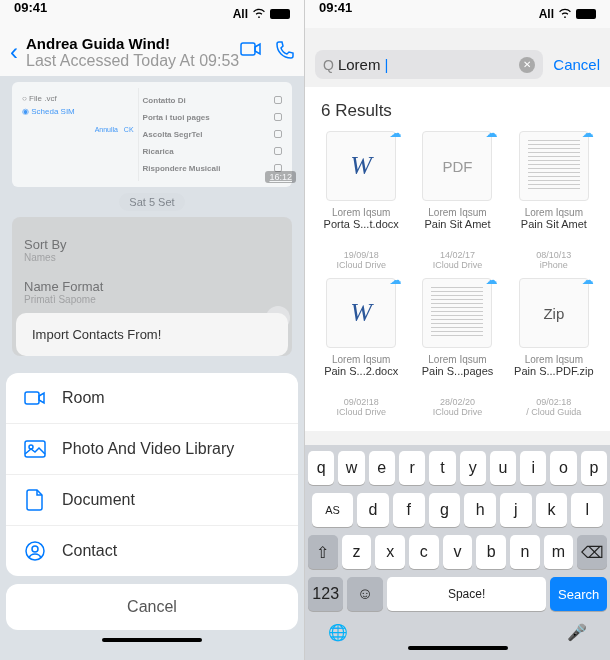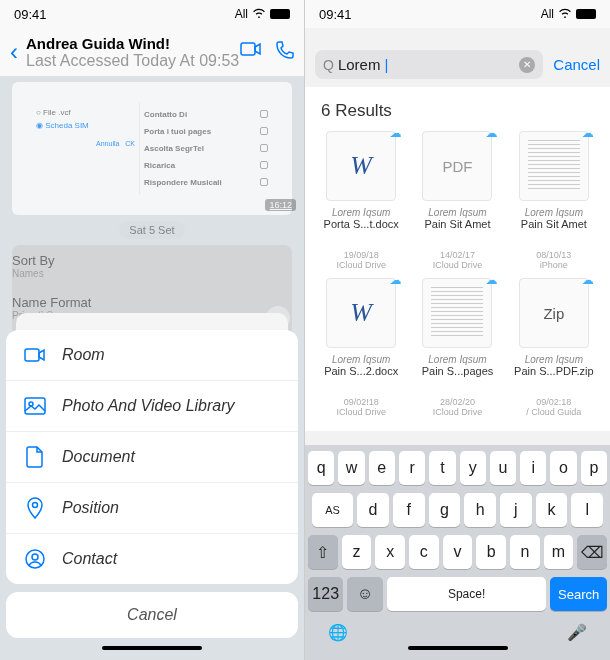--- a/index.html
+++ b/index.html
@@ -2,55 +2,55 @@
 <html><head>
   <meta charset="utf-8">
   <style>
     * { margin: 0; padding: 0; box-sizing: border-box; font-family: -apple-system, BlinkMacSystemFont, sans-serif; }
     body { width: 610px; height: 660px; display: flex; background: #fff; overflow: hidden; }
     .screen { width: 305px; height: 660px; position: relative; overflow: hidden; }
     .screen-left { background: #dce1e6; border-right: 1px solid #ccc; }
     .screen-right { background: #f2f2f2; }
 
     
-    .status-bar { height: 28px; display: flex; align-items: center; justify-content: space-between; padding: 0 14px; background: #f9f9f9; font-size: 13px; font-weight: 400; }
+    .status-bar { height: 28px; display: flex; justify-content: space-between; padding: 0 14px; background: #f9f9f9; font-size: 13px; font-weight: 700; }
     .status-right { display: flex; align-items: center; gap: 4px; font-size: 12px; }
     .wifi-icon { width: 14px; height: 10px; }
     .battery-icon { width: 20px; height: 10px; background: #000; border-radius: 2px; }
 
     
     .chat-header { background: #f9f9f9; height: 48px; display: flex; align-items: center; padding: 0 10px; }
     .back-chevron { color: #007aff; font-size: 24px; margin-right: 8px; }
     .chat-title-area { flex: 1; }
     .chat-title { font-size: 15px; font-weight: 600; color: #000; }
     .chat-subtitle { font-size: 16px; color: #999; }
     .header-icons { display: flex; gap: 14px; }
     .header-icon { color: #007aff; }
 
     
     .dimmed-content { position: absolute; top: 76px; left: 0; right: 0; bottom: 0; opacity: 0.7; }
-    .contact-card { background: #fff; border-radius: 6px; margin: 6px 12px; padding: 20px; font-size: 9px; color: #555; }
+    .contact-card { background: #fff; border-radius: 6px; margin: 6px 12px; padding: 6px; font-size: 9px; color: #555; }
     .contact-card-inner { display: flex; }
     .contact-left { width: 45%; border-right: 1px solid #eee; padding: 4px; }
     .contact-right { width: 55%; padding: 4px; font-weight: bold; }
     .contact-row { display: flex; justify-content: space-between; padding: 4px 0; font-size: 8px; color: #666; }
     .checkbox-circle { width: 8px; height: 8px; border: 1px solid #999; border-radius: 2px; }
     .time-corner { position: absolute; bottom: 4px; right: 8px; background: rgba(0,0,0,0.4); color: #fff; font-size: 9px; padding: 1px 4px; border-radius: 3px; text-decoration: underline; }
     .date-pill { background: #d8dde2; color: #5a6068; font-size: 11px; padding: 3px 10px; border-radius: 10px; width: fit-content; margin: 6px auto; }
 
-    .settings-card { background: #cfcfcf; margin: 6px 12px; border-radius: 8px; }
+    .settings-card { background: #cfcfcf; margin: 6px 12px; border-radius: 8px; padding: 12px; }
     .settings-row { font-size: 13px; color: #444; padding: 8px 0; }
     .settings-sub { font-size: 10px; color: #888; }
     .arrow-circle { position: absolute; right: 14px; top: 230px; width: 24px; height: 24px; background: #e5e5e5; border-radius: 50%; display: flex; align-items: center; justify-content: center; color: #888; font-size: 12px; }
 
     
     .import-card { position: absolute; bottom: 304px; left: 16px; right: 16px; background: #f5f5f5; border-radius: 10px; padding: 14px 16px; font-size: 13px; color: #333; }
 
     
-    .action-sheet { position: absolute; bottom: 4px; left: 0; right: 0; font-style: italic; }
+    .action-sheet { position: absolute; bottom: 12px; left: 0; right: 0; }
     .action-group { background: #fff; border-radius: 12px; margin: 0 6px 8px; overflow: hidden; }
     .action-item { display: flex; align-items: center; padding: 14px 18px; font-size: 16px; color: #333; border-bottom: 1px solid #eee; }
     .action-item:last-child { border-bottom: none; }
     .action-icon { width: 22px; height: 22px; margin-right: 16px; color: #007aff; display: flex; align-items: center; justify-content: center; }
     .cancel-btn { background: #fff; border-radius: 12px; margin: 0 6px 8px; text-align: center; padding: 14px; font-size: 16px; color: #555; }
     .home-indicator { width: 100px; height: 4px; background: #000; border-radius: 4px; margin: 4px auto 6px; }
 
     
     .search-bar { display: flex; align-items: center; padding: 8px 10px; background: #f2f2f2; margin-top: 14px; }
     .search-input-wrap { flex: 1; background: #e3e3e5; border-radius: 8px; display: flex; align-items: center; padding: 6px 8px; }
@@ -63,21 +63,21 @@
     .results-header { font-size: 17px; color: #333; padding: 14px 16px 10px; background: #fff; }
     .results-grid { background: #fff; display: grid; grid-template-columns: repeat(3, 1fr); gap: 8px 4px; padding: 0 10px 14px; }
     .file-item { text-align: center; }
     .file-thumb { width: 70px; height: 70px; background: #fafafa; border: 1px solid #e5e5e5; border-radius: 4px; margin: 0 auto 6px; display: flex; align-items: center; justify-content: center; position: relative; font-size: 18px; color: #888; }
     .file-thumb.word { color: #2b579a; font-family: Georgia,serif; font-size: 26px; font-style: italic; }
     .file-thumb.pdf { color: #999; font-size: 15px; }
     .file-thumb.text { padding: 6px; }
     .file-thumb.text::before { content: ''; position: absolute; top: 8px; left: 8px; right: 8px; bottom: 8px; background: repeating-linear-gradient(#ccc, #ccc 1px, transparent 1px, transparent 4px); }
     .file-thumb.zip { color: #555; font-size: 15px; }
     .cloud-badge { position: absolute; top: -6px; right: -6px; color: #3fb0ff; font-size: 12px; }
-    .file-label1 { font-size: 10px; color: #888; white-space: nowrap; overflow: hidden; font-style: italic; }
+    .file-label1 { font-size: 10px; color: #888; white-space: nowrap; overflow: hidden; }
     .file-label2 { font-size: 11px; color: #333; white-space: nowrap; overflow: hidden; }
     .file-date { font-size: 9px; color: #aaa; margin-top: 20px; }
     .file-loc { font-size: 9px; color: #aaa; }
 
     
     .keyboard { position: absolute; bottom: 0; left: 0; right: 0; background: #d1d4d9; padding: 6px 3px 4px; }
     .kb-row { display: flex; justify-content: center; gap: 4px; margin-bottom: 8px; }
     .key { background: #fff; border-radius: 5px; box-shadow: 0 1px 0 #aaa; min-width: 24px; height: 34px; display: flex; align-items: center; justify-content: center; font-size: 16px; color: #222; flex: 1; }
     .key-wide { flex: 1.3; font-size: 11px; }
     .key-shift, .key-backspace, .key-123, .key-emoji { background: #b4b8bf; }
@@ -197,29 +197,20 @@
         <span class="action-icon">
             <svg width="18" height="22" viewBox="0 0 18 22">
               <path d="M3 1h8l5 5v13a2 2 0 01-2 2H3a2 2 0 01-2-2V3a2 2 0 012-2z" fill="none" stroke="#007aff" stroke-width="1.5"></path>
               <path d="M11 1v5h5" fill="none" stroke="#007aff" stroke-width="1.5"></path>
             </svg>
           </span>
         <span>Document</span>
       </div>
       <div class="action-item">
         <span class="action-icon">
-            <svg width="20" height="22" viewBox="0 0 20 22">
-              <path d="M10 1a7 7 0 017 7c0 5-7 13-7 13S3 13 3 8a7 7 0 017-7z" fill="none" stroke="#007aff" stroke-width="1.5"></path>
-              <circle cx="10" cy="8" r="2.5" fill="none" stroke="#007aff" stroke-width="1.5"></circle>
-            </svg>
-          </span>
-        <span>Position</span>
-      </div>
-      <div class="action-item">
-        <span class="action-icon">
             <svg width="20" height="20" viewBox="0 0 20 20">
               <circle cx="10" cy="10" r="9" fill="none" stroke="#007aff" stroke-width="1.5"></circle>
               <circle cx="10" cy="8" r="3" fill="none" stroke="#007aff" stroke-width="1.5"></circle>
               <path d="M4 17c1-3 4-4 6-4s5 1 6 4" fill="none" stroke="#007aff" stroke-width="1.5"></path>
             </svg>
           </span>
         <span>Contact</span>
       </div>
     </div>
     <div class="cancel-btn">

